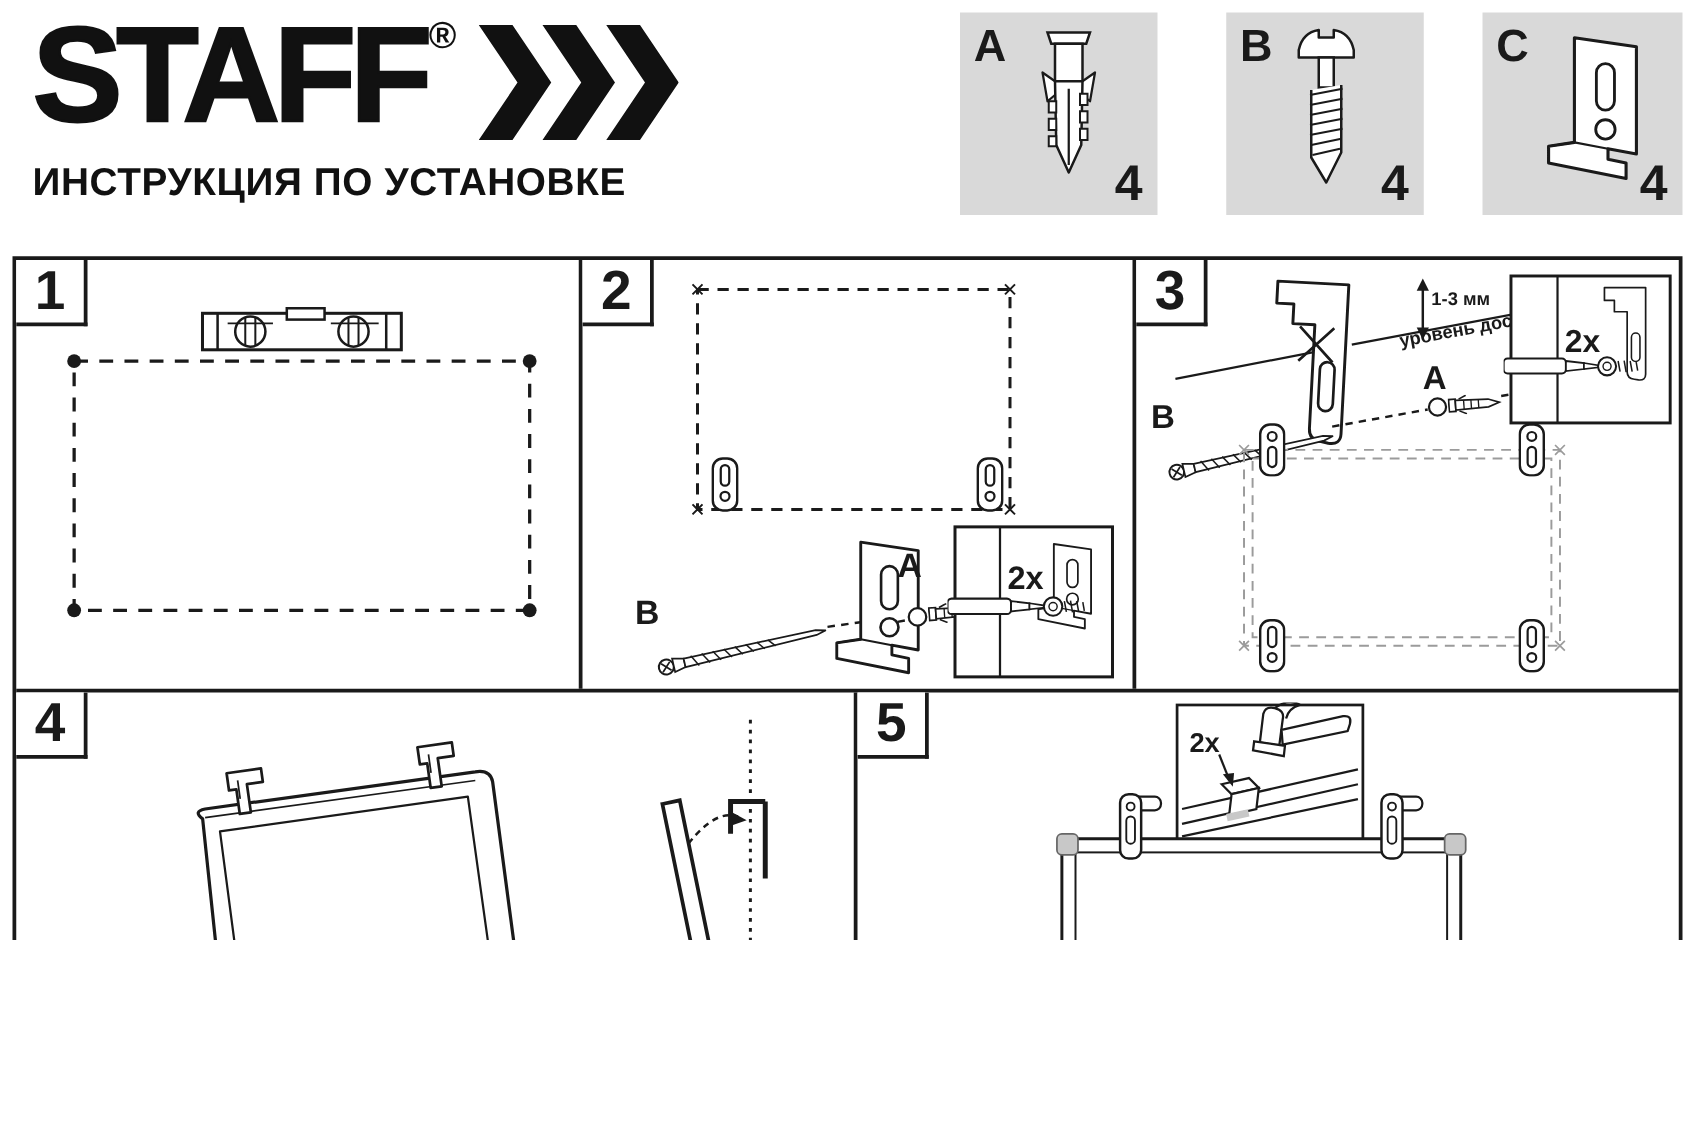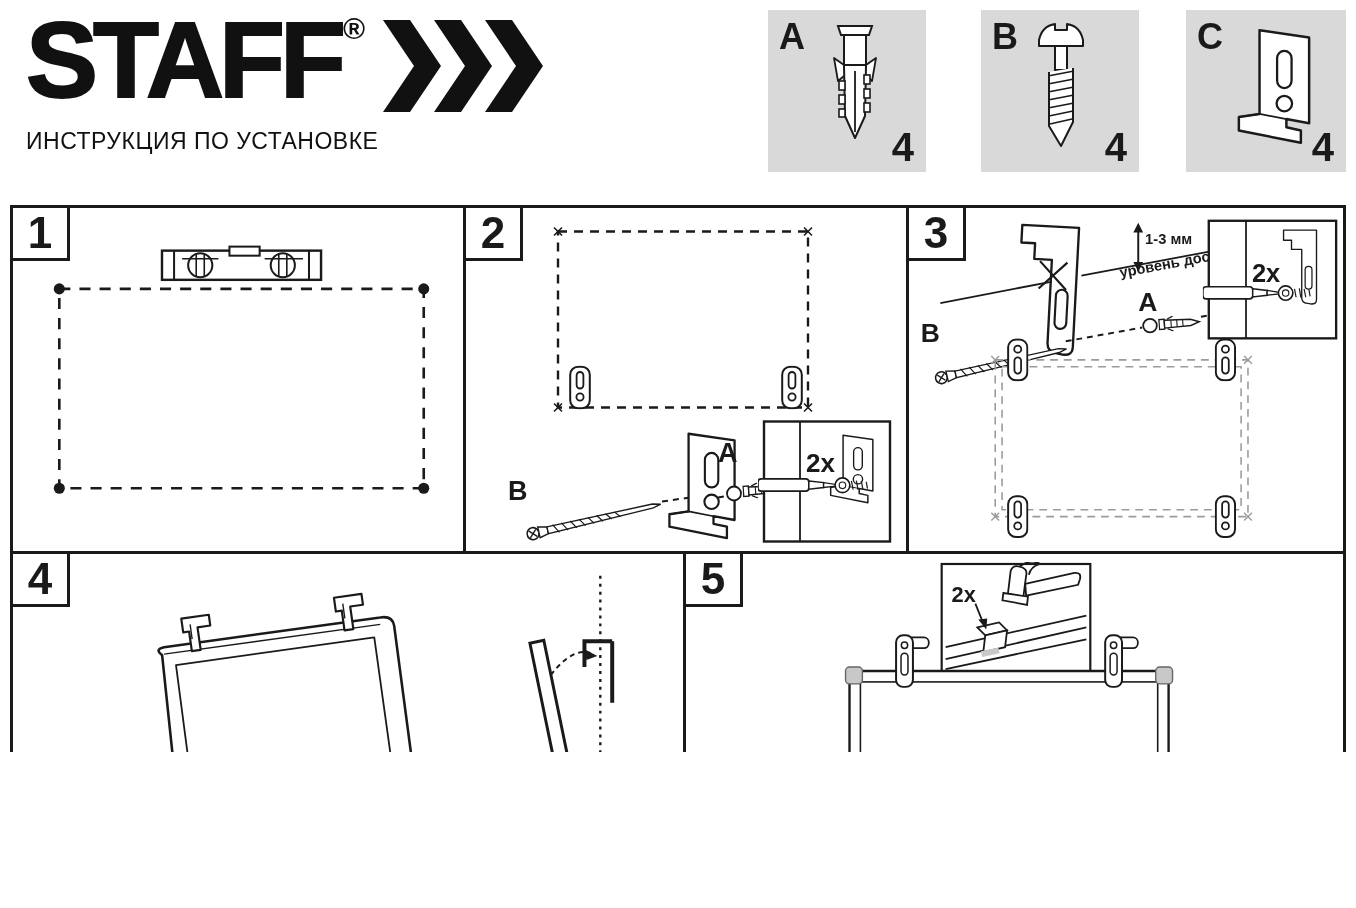--- a/index.html
+++ b/index.html
@@ -6,21 +6,21 @@
   .stage{position:relative;width:1356px;height:752px;background:#fff;overflow:hidden;
          font-family:"Liberation Sans",sans-serif;color:#1a1a1a;}
   svg{display:block;}
   
   .logo{position:absolute;left:26px;top:6px;}
   .brand-row{display:flex;align-items:flex-start;}
   .brand{font-size:108px;line-height:1;font-weight:bold;letter-spacing:-5px;
          -webkit-text-stroke:2px #111;color:#111;}
   .reg{font-size:30px;font-weight:bold;margin:6px 0 0 2px;color:#111;}
   .chevrons{margin:14px 0 0 18px;}
-  .subtitle{font-size:23px;font-weight:normal;letter-spacing:.5px;margin-top:14px;color:#111;}
+  .subtitle{font-size:31px;font-weight:bold;letter-spacing:.5px;margin-top:14px;color:#111;}
   
   .part-box{position:absolute;top:10px;width:158px;height:162px;background:#d9d9d9;}
   .part-letter{position:absolute;left:11px;top:6px;font-size:36px;font-weight:bold;}
   .part-qty{position:absolute;right:12px;bottom:2px;font-size:40px;font-weight:bold;}
   .part-art{position:absolute;left:0;top:0;width:100%;height:100%;}
   
   .grid{position:absolute;left:10px;top:205px;width:1336px;height:698px;
         border:3px solid #1a1a1a;display:flex;flex-direction:column;box-sizing:border-box;}
   .row{display:flex;}
   .row1{flex:0 0 343px;}

